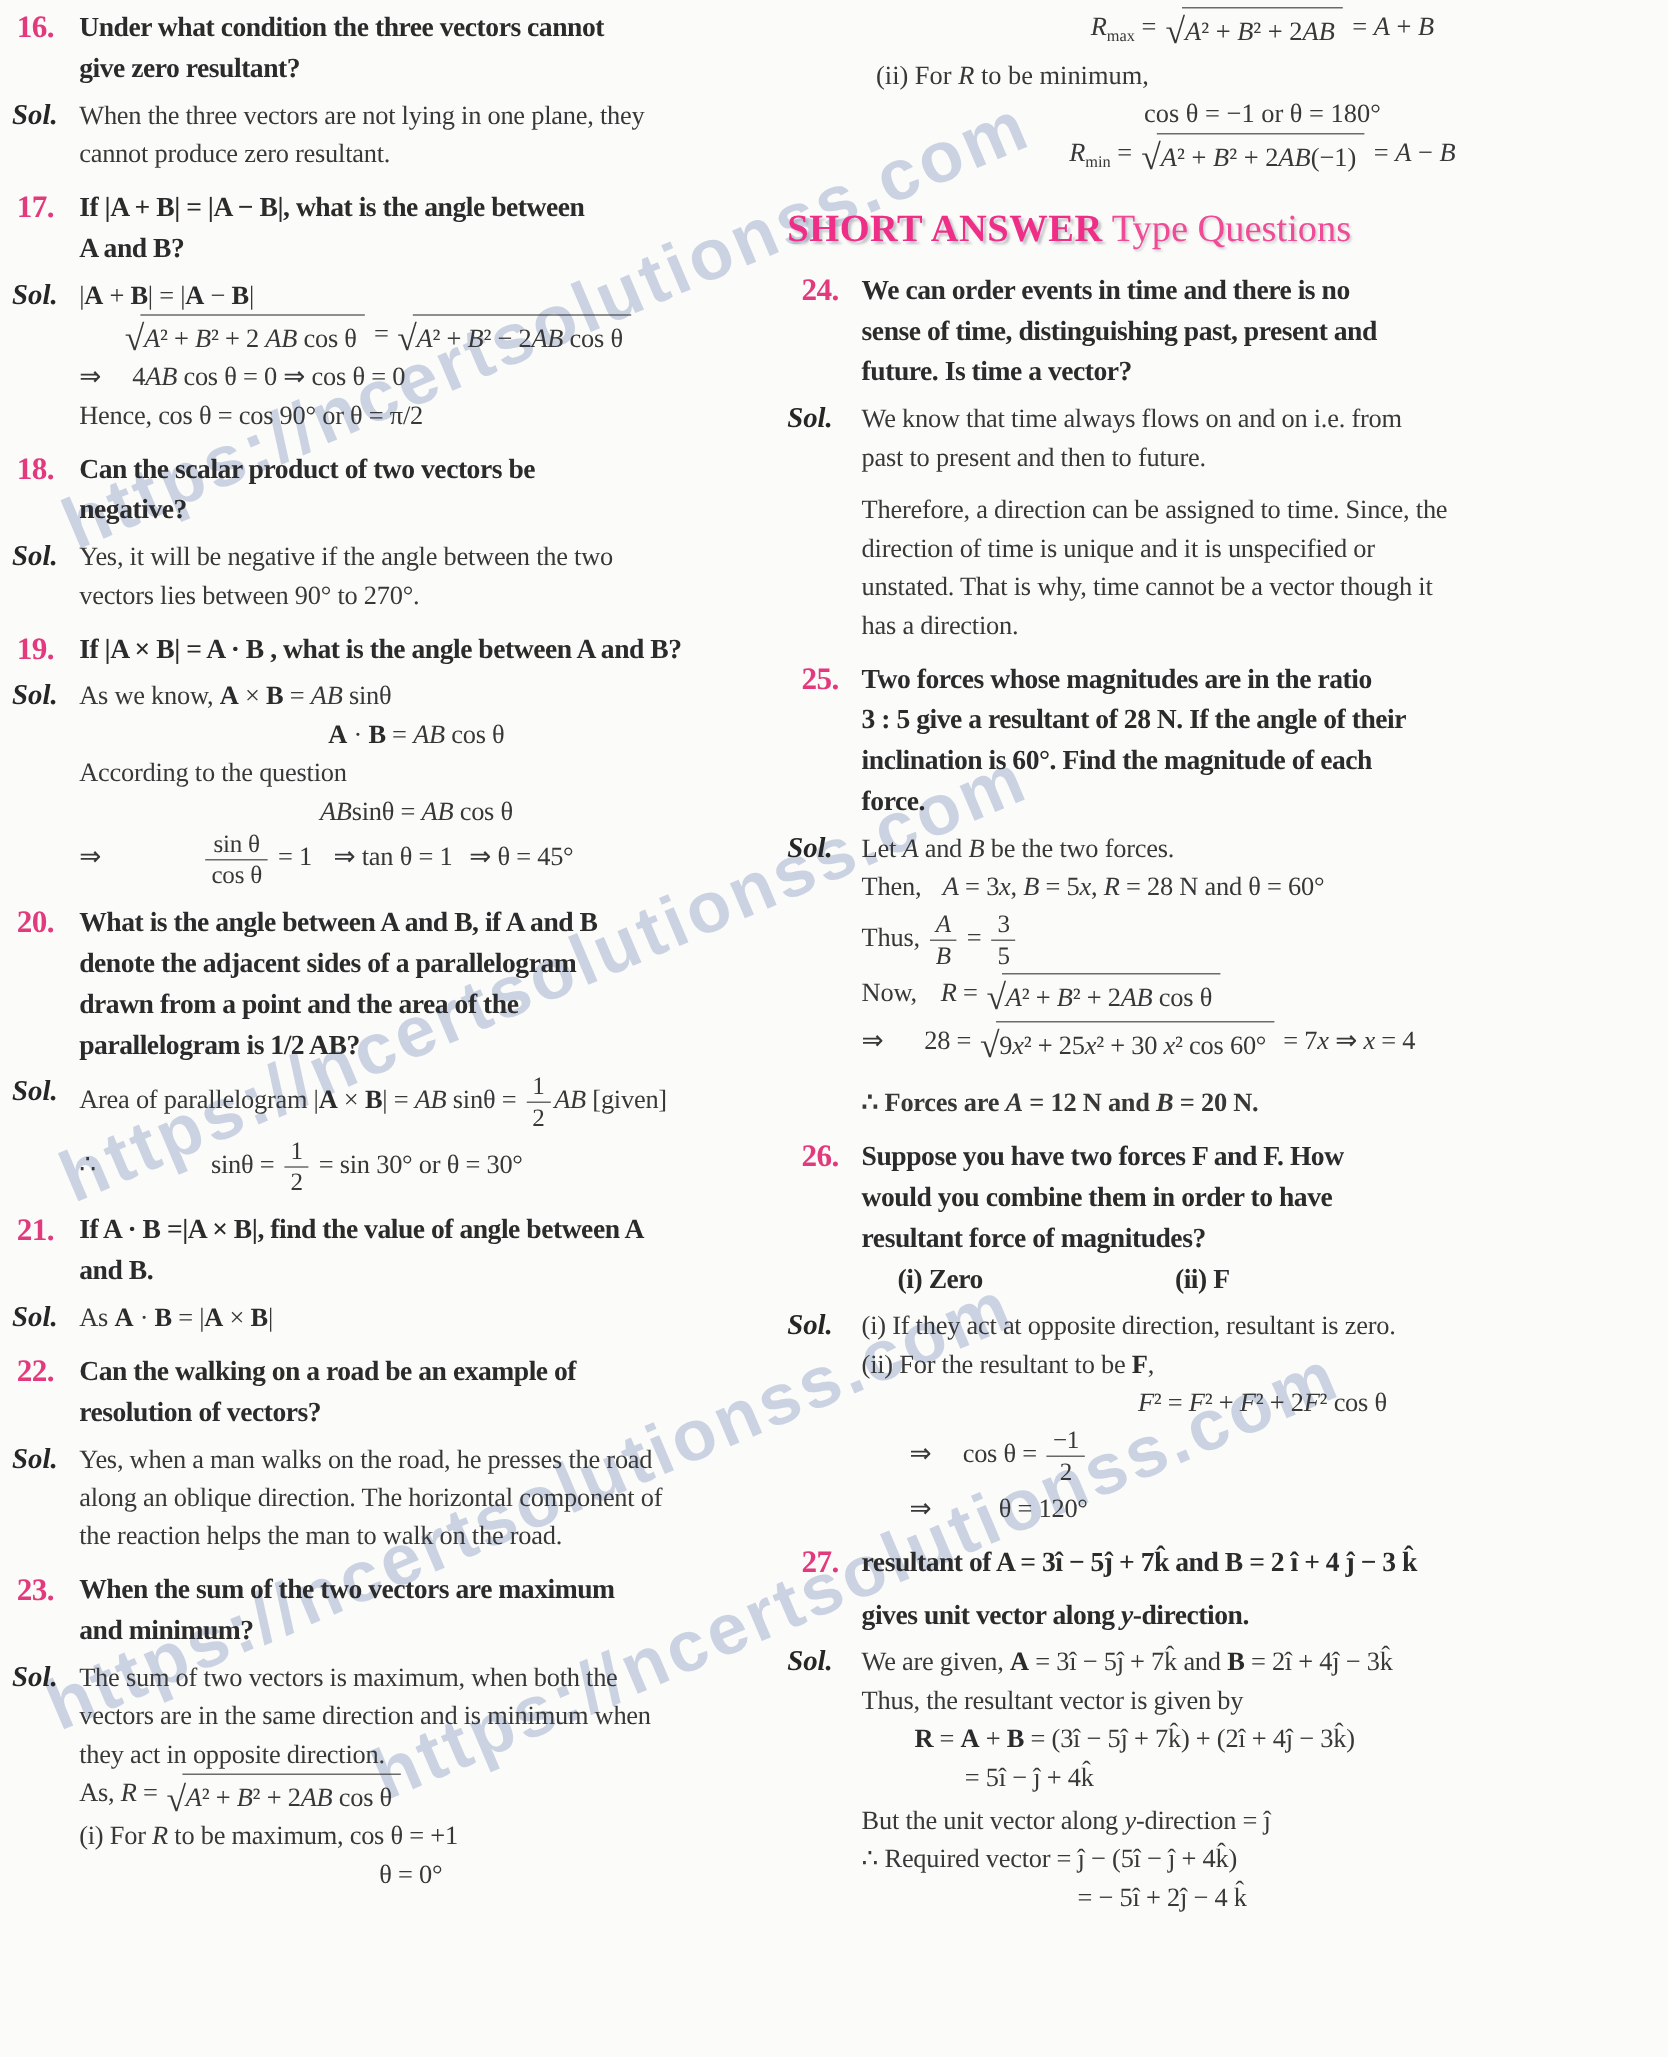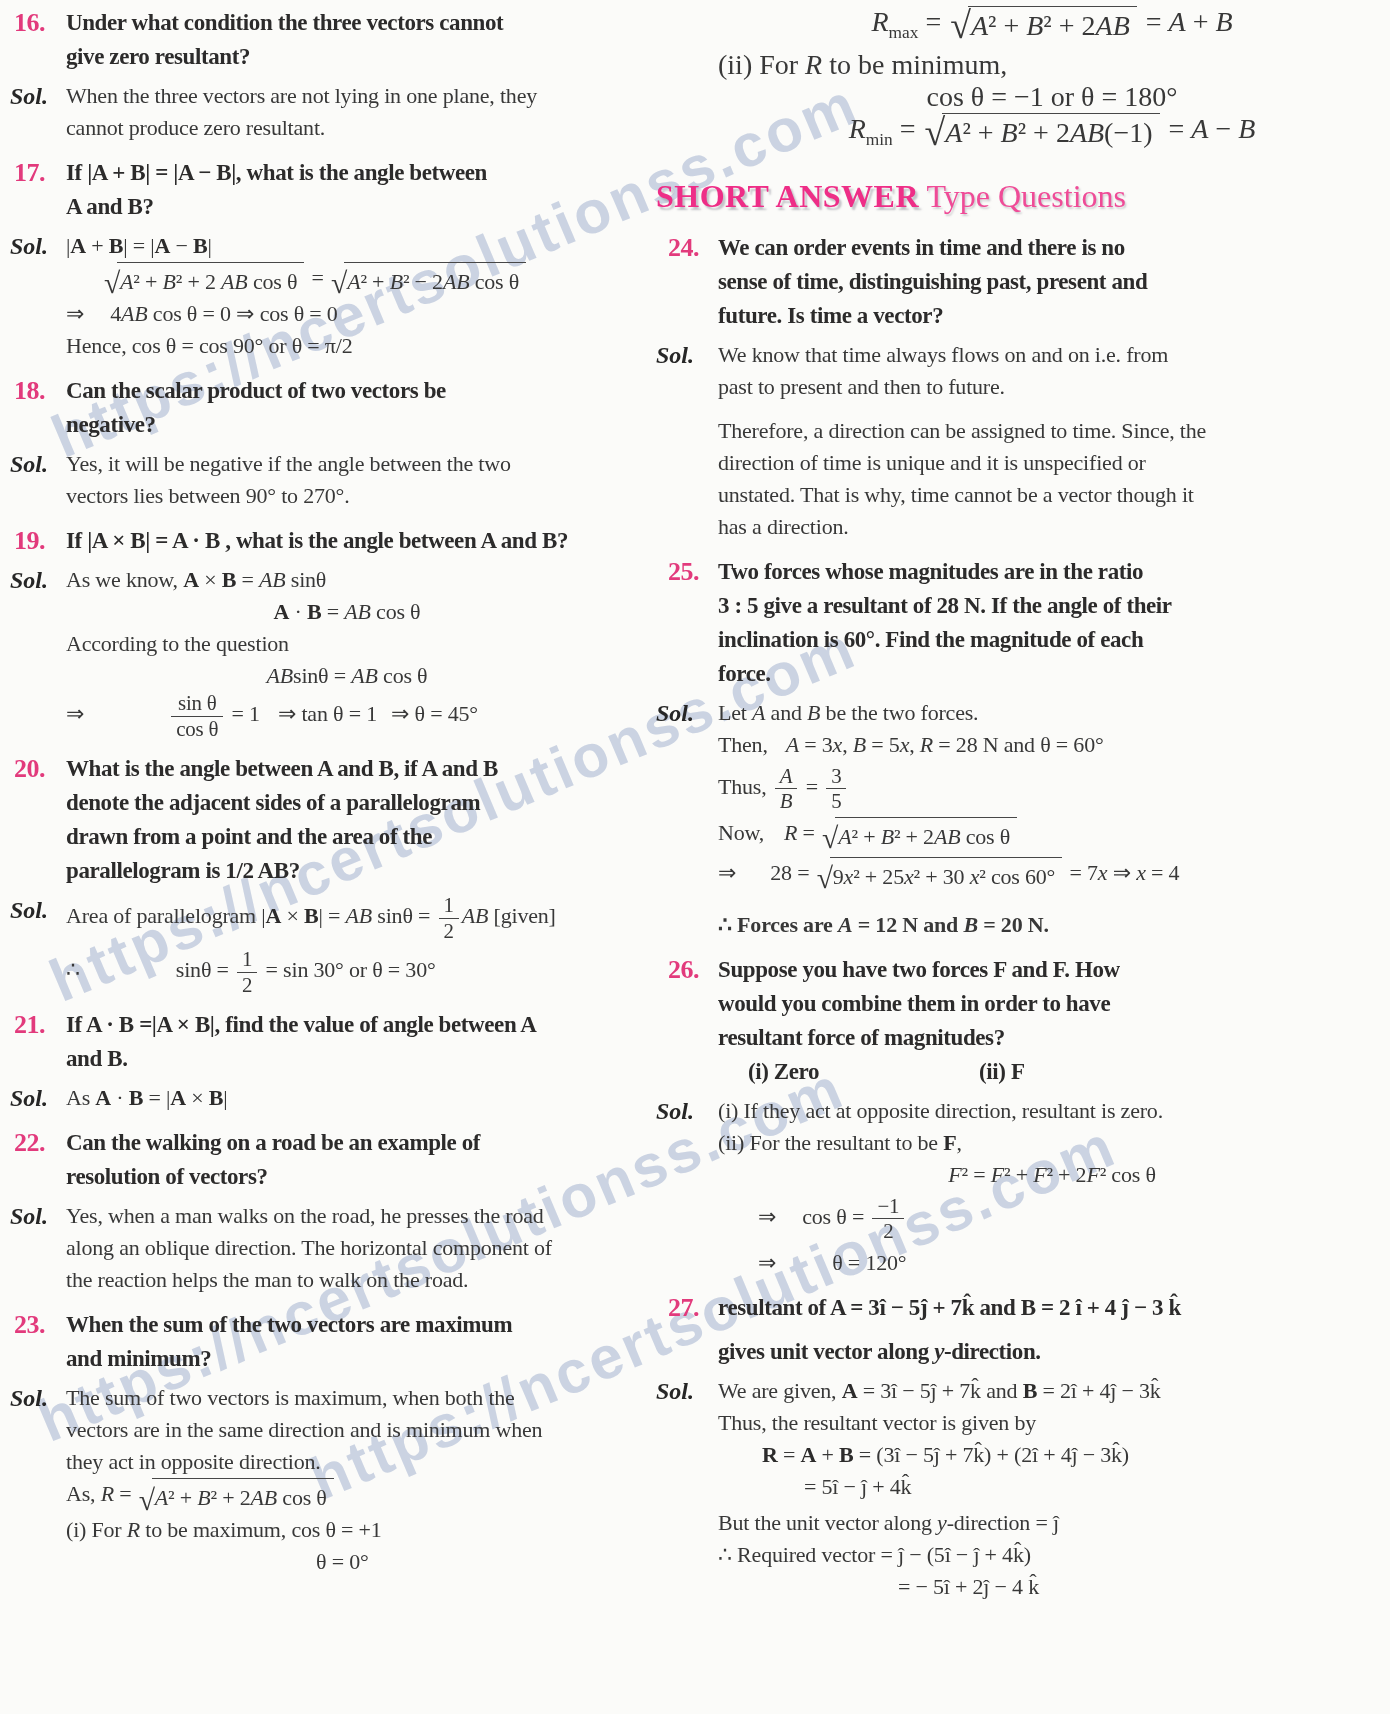--- a/index.html
+++ b/index.html
@@ -14,21 +14,21 @@
   .row{display:flex;align-items:flex-start;}
   .qnum{flex:0 0 56px;box-sizing:border-box;padding-left:4px;font-weight:bold;font-size:26px;
         line-height:34px;letter-spacing:-0.5px;}
   .col-right .qnum{flex:0 0 76px;padding-left:26px;}
   .sollabel{flex:0 0 56px;box-sizing:border-box;font-weight:bold;font-style:italic;
         font-size:24px;line-height:32px;color:#262626;}
   .col-right .sollabel{flex:0 0 76px;padding-left:14px;}
   .qbody{flex:1;min-width:0;font-weight:bold;font-size:23px;line-height:34px;color:#2c2b2b;
         letter-spacing:-0.4px;}
   .solbody{flex:1;min-width:0;font-size:22px;line-height:32px;color:#383838;letter-spacing:-0.2px;}
-  .contbody{flex:1;min-width:0;font-size:28px;line-height:32px;color:#383838;}
+  .contbody{flex:1;min-width:0;font-size:22px;line-height:32px;color:#383838;}
   .line{white-space:nowrap;}
   .line.c{text-align:center;}
   .seg-i{font-style:italic;}
   .seg-b{font-weight:bold;color:#2c2b2b;}
   .sub{font-size:0.62em;vertical-align:-0.4em;}
   .sp{display:inline-block;}
   .frac{display:inline-flex;flex-direction:column;text-align:center;vertical-align:middle;
         margin:0 3px;line-height:1.08;font-size:0.95em;}
   .frac .fn{padding:0 5px 1px 5px;border-bottom:1.6px solid #444;}
   .frac .fd{padding:1px 5px 0 5px;}
@@ -202,21 +202,21 @@
         </div>
       </div>
     <div class="col col-right" id="col-right">
         <div class="row block cont">
           <span class="sollabel"></span>
           <div class="contbody">
             <div class="line c"><span class="seg-i">R</span><span class="sub">max</span><span class="seg-t"> = </span><span class="sqrt">
                 <span class="rad">√</span>
                 <span class="vinc"><span class="seg-i">A</span><span class="seg-t">² + </span><span class="seg-i">B</span><span class="seg-t">² + 2</span><span class="seg-i">AB</span></span>
               </span><span class="seg-t"> = </span><span class="seg-i">A</span><span class="seg-t"> + </span><span class="seg-i">B</span></div>
-            <div class="line" style="margin-left: 0;"><span class="seg-t">(ii) For </span><span class="seg-i">R</span><span class="seg-t"> to be minimum,</span></div>
+            <div class="line" style="margin-left: 12px;"><span class="seg-t">(ii) For </span><span class="seg-i">R</span><span class="seg-t"> to be minimum,</span></div>
             <div class="line c"><span class="seg-t">cos θ = −1 or θ = 180°</span></div>
             <div class="line c"><span class="seg-i">R</span><span class="sub">min</span><span class="seg-t"> = </span><span class="sqrt">
                 <span class="rad">√</span>
                 <span class="vinc"><span class="seg-i">A</span><span class="seg-t">² + </span><span class="seg-i">B</span><span class="seg-t">² + 2</span><span class="seg-i">AB</span><span class="seg-t">(−1)</span></span>
               </span><span class="seg-t"> = </span><span class="seg-i">A</span><span class="seg-t"> − </span><span class="seg-i">B</span></div>
           </div>
         </div>
         <div class="heading block"><span class="h-bold">SHORT ANSWER</span><span class="h-rest"> Type Questions</span></div>
         <div class="row block q">
           <span class="qnum" style="color: rgb(226, 58, 124);">24.</span>

